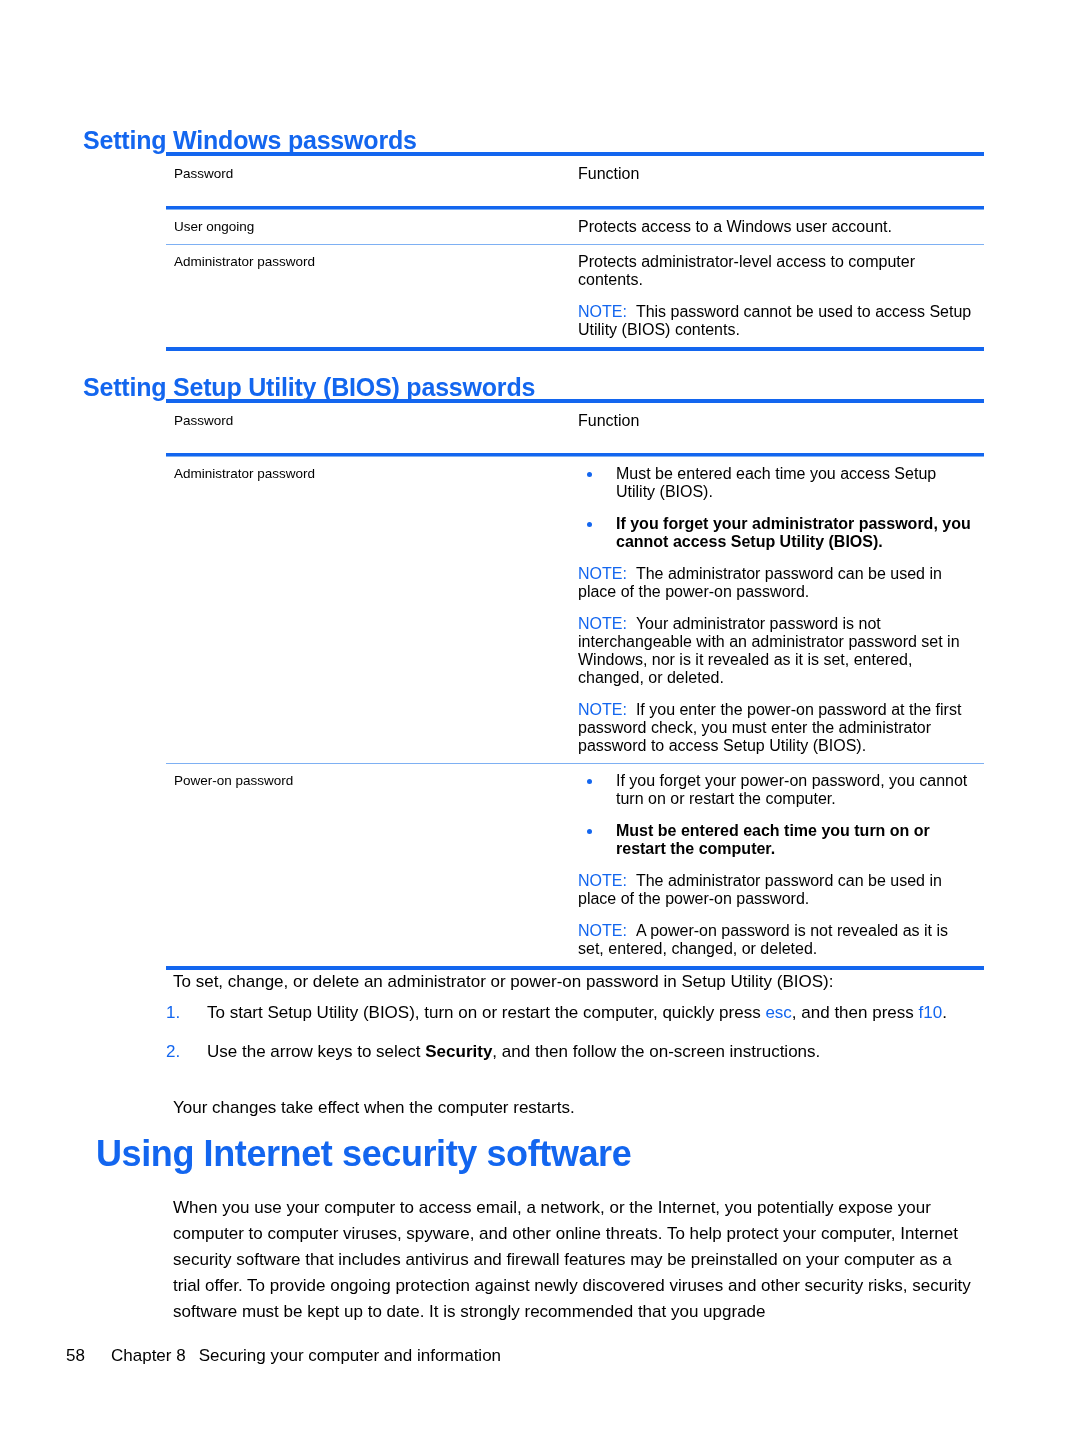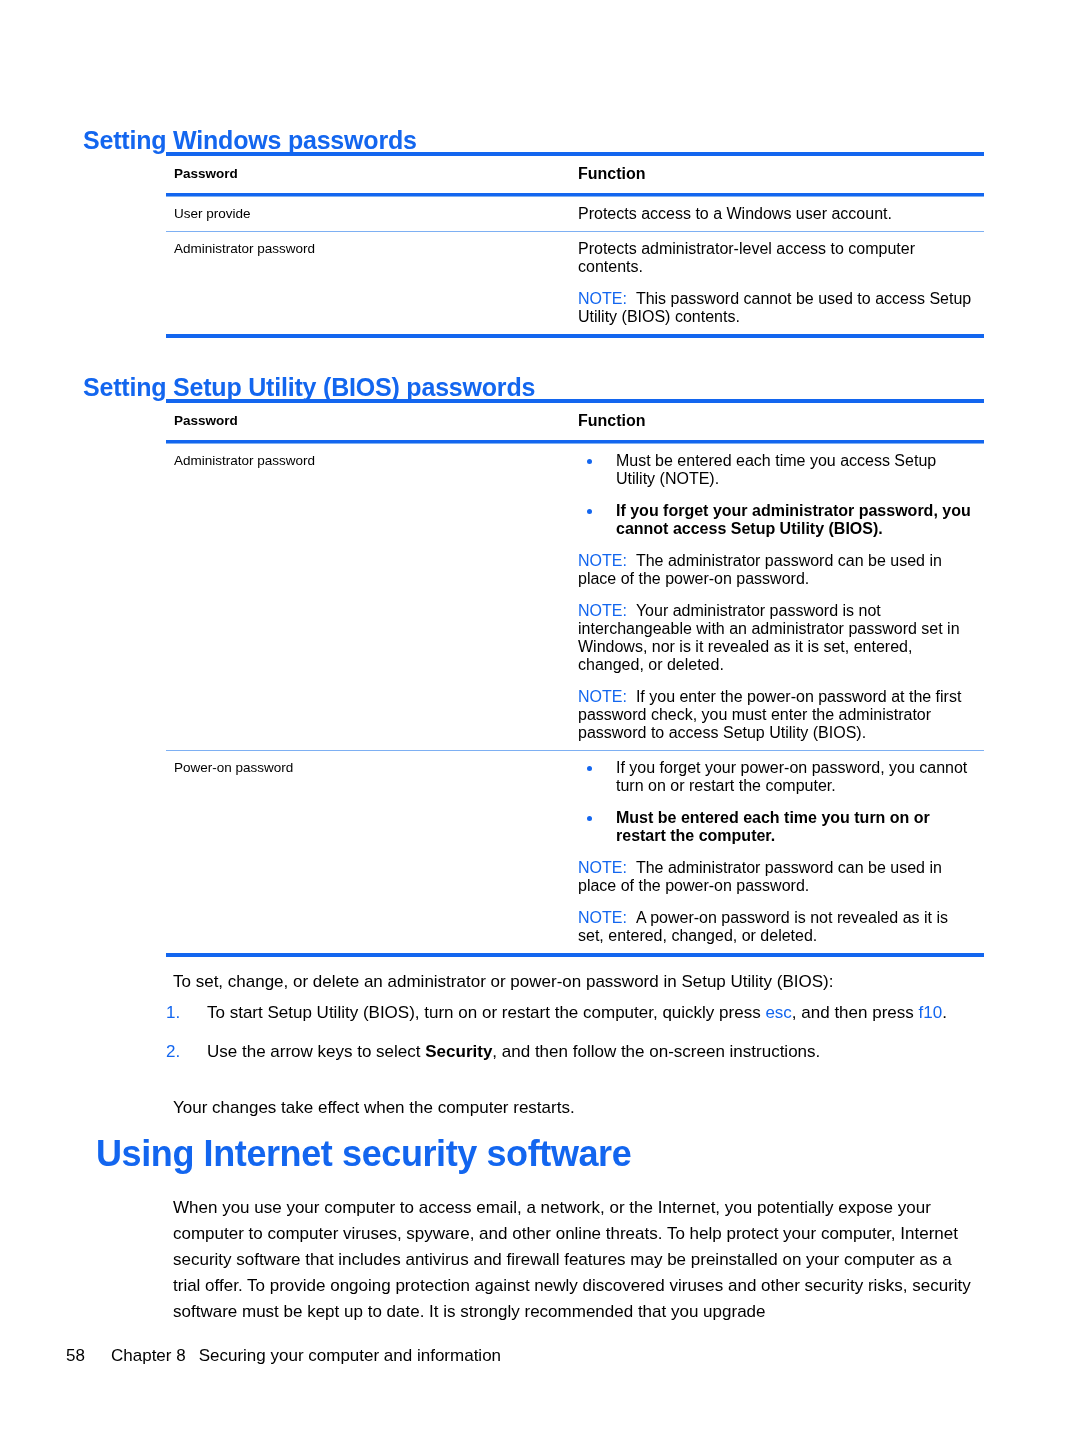--- a/index.html
+++ b/index.html
@@ -71,23 +71,23 @@
   }
   .cell-fn {
     flex: 1 1 auto;
     box-sizing: border-box;
     padding: 8px 6px 8px 1px;
     font-size: 16px;
     line-height: 18px;
   }
   .thead .cell-pw,
   .thead .cell-fn {
-    font-weight: bold;
+    font-weight: normal;
     padding-top: 9px;
-    padding-bottom: 10px;
+    padding-bottom: 23px;
   }
   .cell-pw p, .cell-fn p {
     margin: 0;
   }
   .cell-fn p + p {
     margin-top: 14px;
   }
   .note-label {
     color: #1366ef;
     font-weight: normal;
@@ -183,21 +183,21 @@
   <h2 class="h2" style="top:105px;">Setting Windows passwords</h2>
 
   <div class="table" style="top:152px;">
 
     <div class="trow thead">
       <div class="cell-pw">Password</div>
       <div class="cell-fn">Function</div>
     </div>
 
     <div class="trow">
-      <div class="cell-pw">User provide</div>
+      <div class="cell-pw">User ongoing</div>
       <div class="cell-fn">
         <p>Protects access to a Windows user account.</p>
       </div>
     </div>
 
     <div class="trow">
       <div class="cell-pw">Administrator password</div>
       <div class="cell-fn">
         <p>Protects administrator-level access to computer contents.</p>
         <p><span class="note-label">NOTE:</span><span class="note-gap"></span><span>This password cannot be used to access Setup Utility (BIOS) contents.</span></p>
@@ -211,21 +211,21 @@
 
     <div class="trow thead">
       <div class="cell-pw">Password</div>
       <div class="cell-fn">Function</div>
     </div>
 
     <div class="trow">
       <div class="cell-pw">Administrator password</div>
       <div class="cell-fn">
         <ul class="blist">
-          <li>Must be entered each time you access Setup Utility (NOTE).</li>
+          <li>Must be entered each time you access Setup Utility (BIOS).</li>
           <li>If you forget your administrator password, you cannot access Setup Utility (BIOS).</li>
         </ul>
         <div class="notes">
           <p><span class="note-label">NOTE:</span><span class="note-gap"></span><span>The administrator password can be used in place of the power-on password.</span></p>
           <p><span class="note-label">NOTE:</span><span class="note-gap"></span><span>Your administrator password is not interchangeable with an administrator password set in Windows, nor is it revealed as it is set, entered, changed, or deleted.</span></p>
           <p><span class="note-label">NOTE:</span><span class="note-gap"></span><span>If you enter the power-on password at the first password check, you must enter the administrator password to access Setup Utility (BIOS).</span></p>
         </div>
       </div>
     </div>
 

